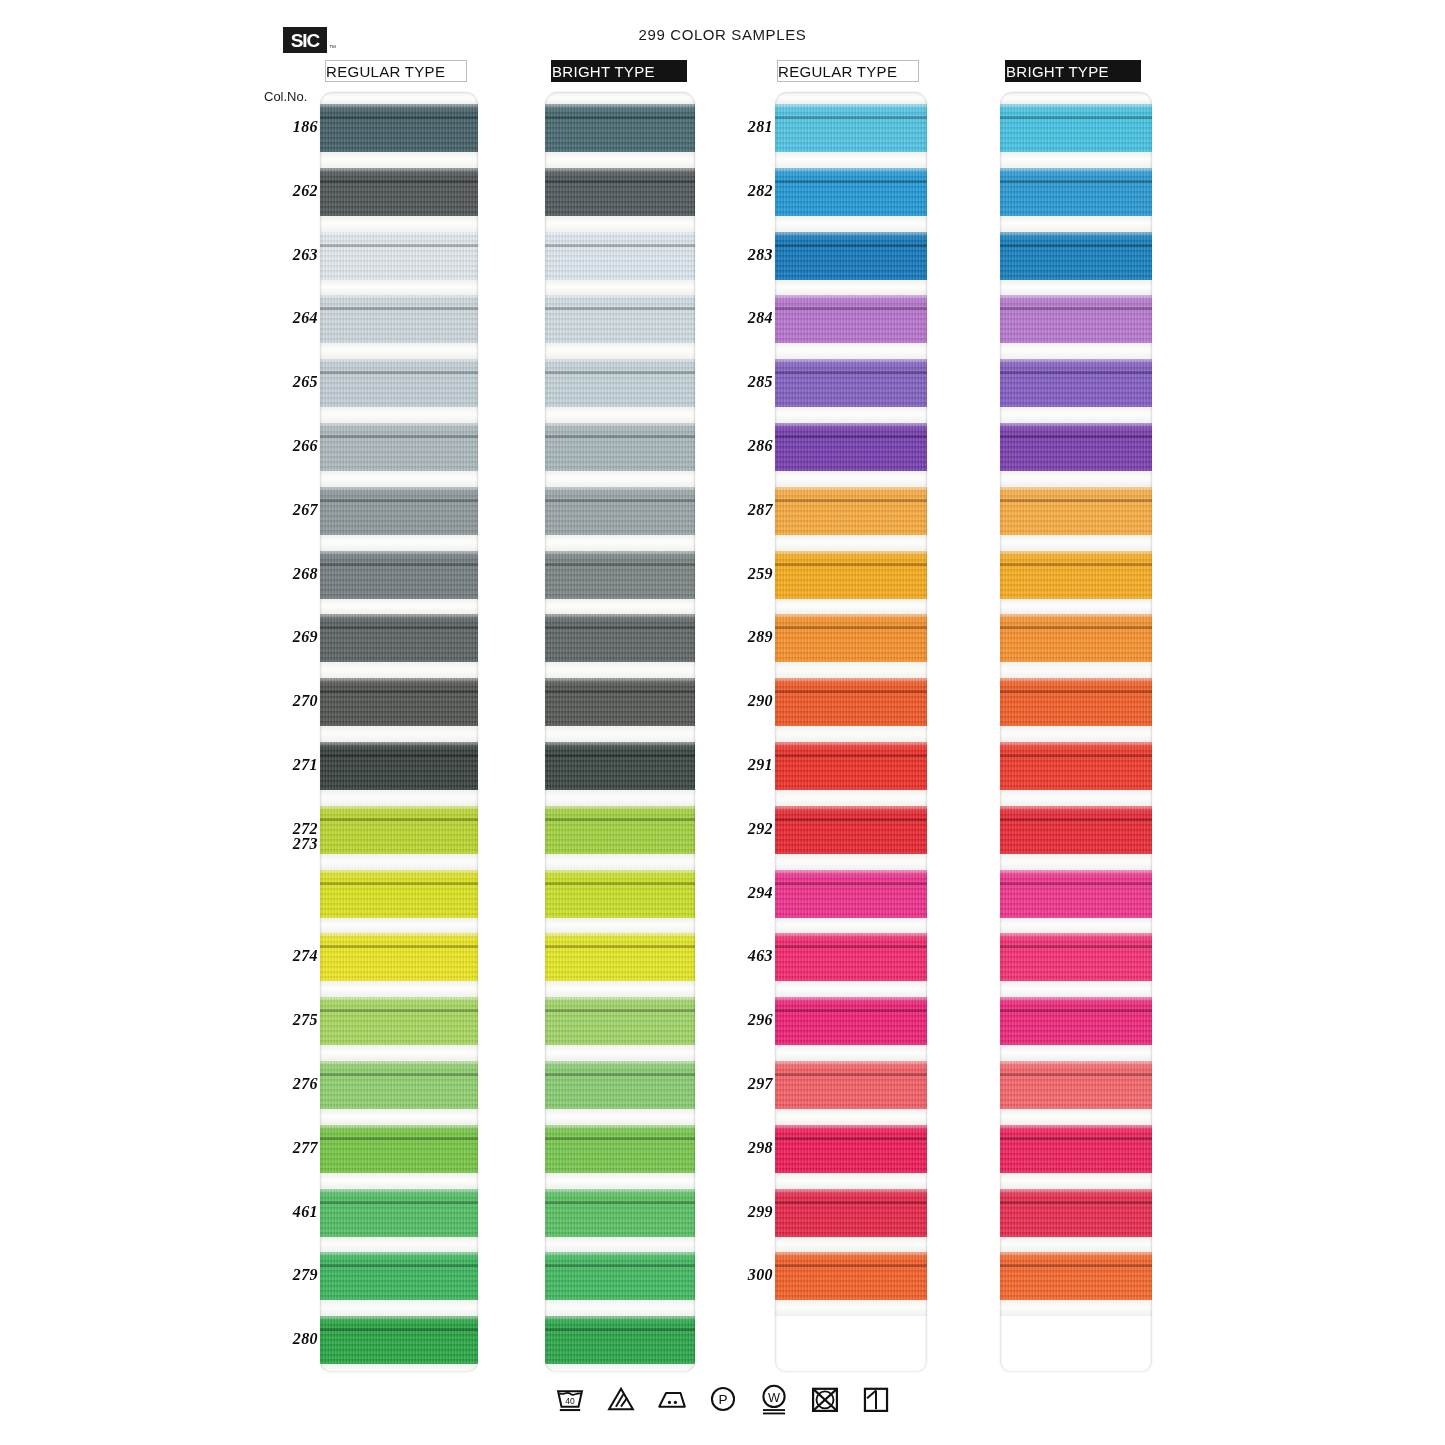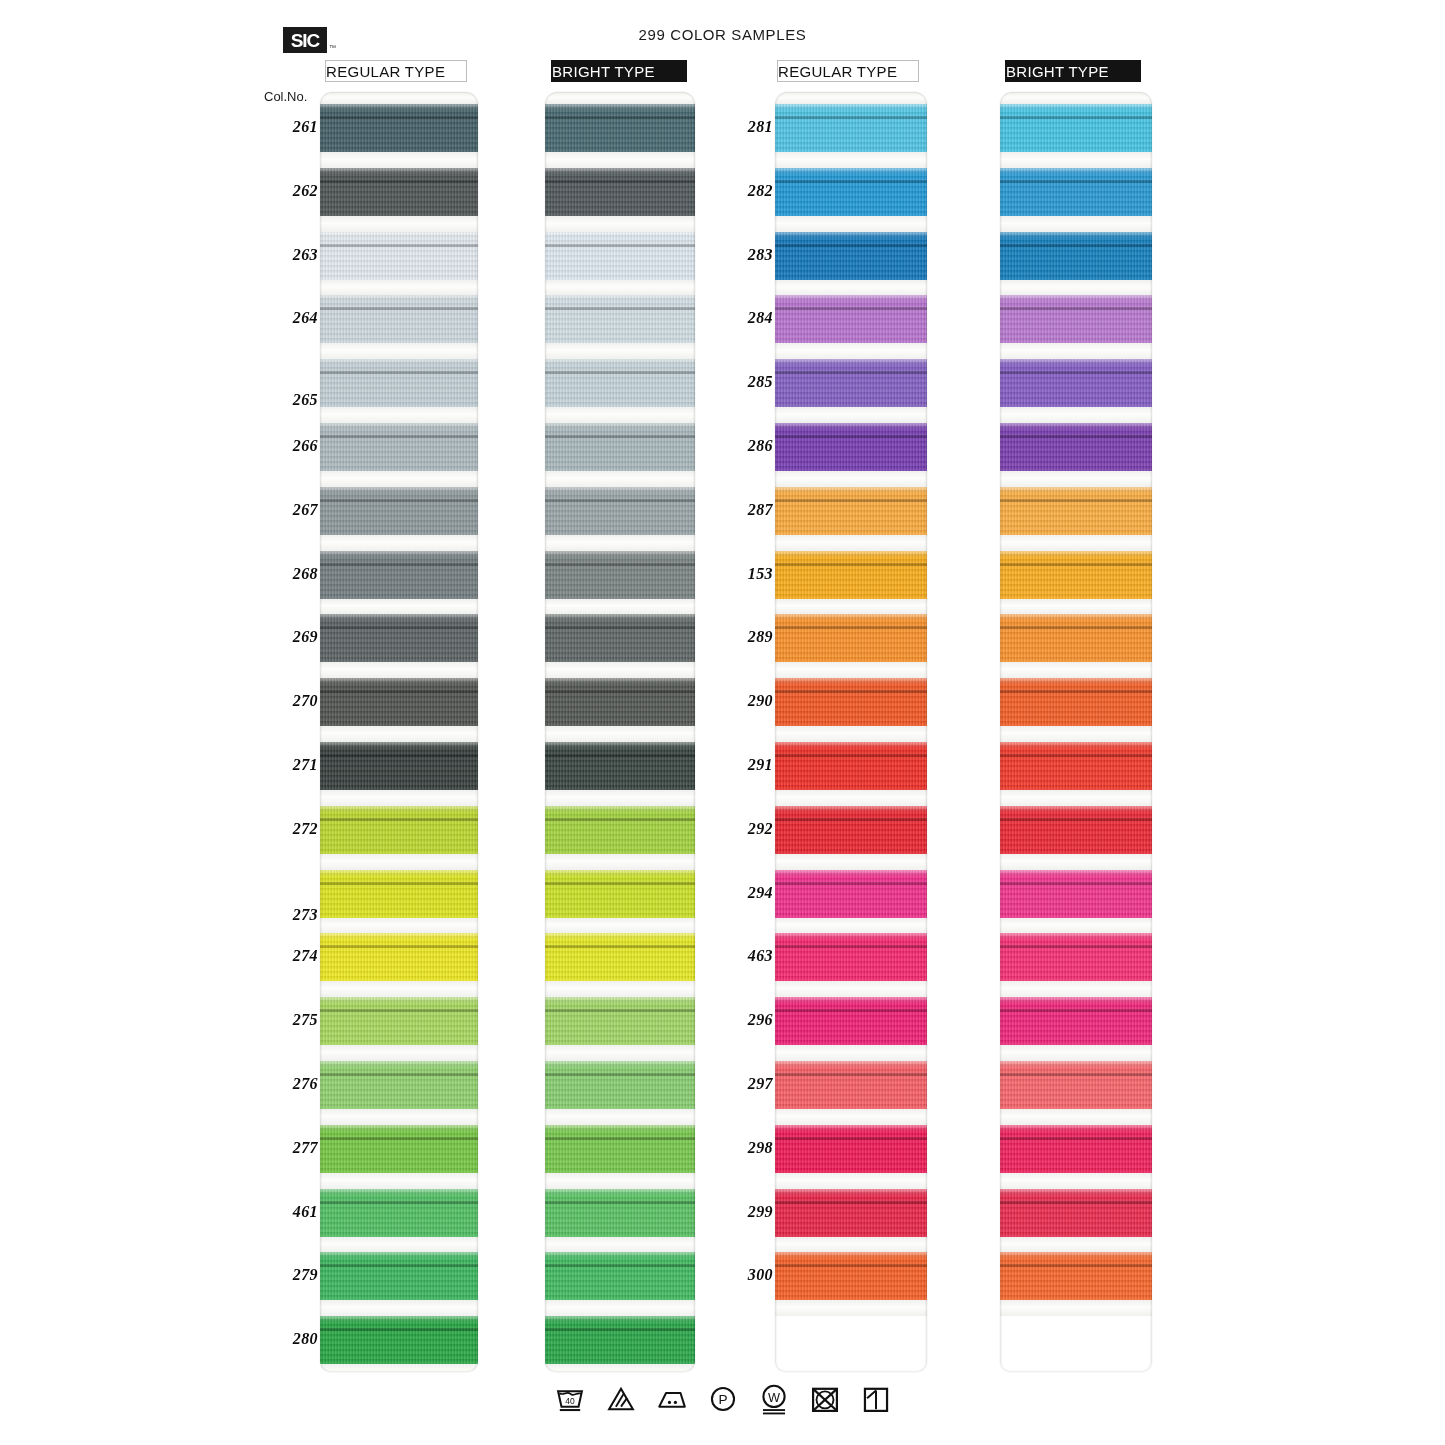--- a/index.html
+++ b/index.html
@@ -148,33 +148,33 @@
 <div id="brand-logo">
   <span class="logo-text">SIC</span>
 </div>
 <div id="brand-tm">™</div>
 
 <div id="doc-title">299 COLOR SAMPLES</div>
 
 <div id="columns-root">
     <div class="colno-head" style="left: 264px; top: 89px;">Col.No.</div>
     <div class="type-badge regular" style="left: 325px; width: 142px;">REGULAR TYPE</div>
-    <div class="colno" style="left: 274px; top: 118px;">261</div>
+    <div class="colno" style="left: 274px; top: 118px;">186</div>
     <div class="colno" style="left: 274px; top: 181.8px; font-family: Liberation Serif, serif;">262</div>
     <div class="colno" style="left: 274px; top: 245.6px;">263</div>
     <div class="colno" style="left: 274px; top: 309.4px;">264</div>
-    <div class="colno" style="left: 274px; top: 373.2px; margin-top: 18px;">265</div>
+    <div class="colno" style="left: 274px; top: 373.2px;">265</div>
     <div class="colno" style="left: 274px; top: 437px;">266</div>
     <div class="colno" style="left: 274px; top: 500.8px;">267</div>
     <div class="colno" style="left: 274px; top: 564.6px; font-family: Liberation Serif, serif;">268</div>
     <div class="colno" style="left: 274px; top: 628.4px;">269</div>
     <div class="colno" style="left: 274px; top: 692.2px;">270</div>
     <div class="colno" style="left: 274px; top: 756px;">271</div>
     <div class="colno" style="left: 274px; top: 819.8px;">272</div>
-    <div class="colno" style="left: 274px; top: 906px;">273</div>
+    <div class="colno" style="left: 274px; top: 835px;">273</div>
     <div class="colno" style="left: 274px; top: 947.4px;">274</div>
     <div class="colno" style="left: 274px; top: 1011.2px;">275</div>
     <div class="colno" style="left: 274px; top: 1075px;">276</div>
     <div class="colno" style="left: 274px; top: 1138.8px;">277</div>
     <div class="colno" style="left: 274px; top: 1202.6px;">461</div>
     <div class="colno" style="left: 274px; top: 1266.4px;">279</div>
     <div class="colno" style="left: 274px; top: 1330.2px;">280</div>
     <div class="strip" style="left: 320px; top: 92px; width: 158px; height: 1280px;">
       <div class="gap" style="height: 12px;"></div>
       <div class="band" title="261" style="height: 48px; background: rgb(62, 90, 98);">
@@ -425,21 +425,21 @@
       <div class="strip-edge"></div>
     </div>
     <div class="type-badge regular" style="left: 777px; width: 142px;">REGULAR TYPE</div>
     <div class="colno" style="left: 729px; top: 118px;">281</div>
     <div class="colno" style="left: 729px; top: 181.8px;">282</div>
     <div class="colno" style="left: 729px; top: 245.6px;">283</div>
     <div class="colno" style="left: 729px; top: 309.4px;">284</div>
     <div class="colno" style="left: 729px; top: 373.2px;">285</div>
     <div class="colno" style="left: 729px; top: 437px;">286</div>
     <div class="colno" style="left: 729px; top: 500.8px;">287</div>
-    <div class="colno" style="left: 729px; top: 564.6px;">153</div>
+    <div class="colno" style="left: 729px; top: 564.6px;">259</div>
     <div class="colno" style="left: 729px; top: 628.4px;">289</div>
     <div class="colno" style="left: 729px; top: 692.2px;">290</div>
     <div class="colno" style="left: 729px; top: 756px;">291</div>
     <div class="colno" style="left: 729px; top: 819.8px;">292</div>
     <div class="colno" style="left: 729px; top: 883.6px;">294</div>
     <div class="colno" style="left: 729px; top: 947.4px;">463</div>
     <div class="colno" style="left: 729px; top: 1011.2px;">296</div>
     <div class="colno" style="left: 729px; top: 1075px;">297</div>
     <div class="colno" style="left: 729px; top: 1138.8px;">298</div>
     <div class="colno" style="left: 729px; top: 1202.6px;">299</div>

